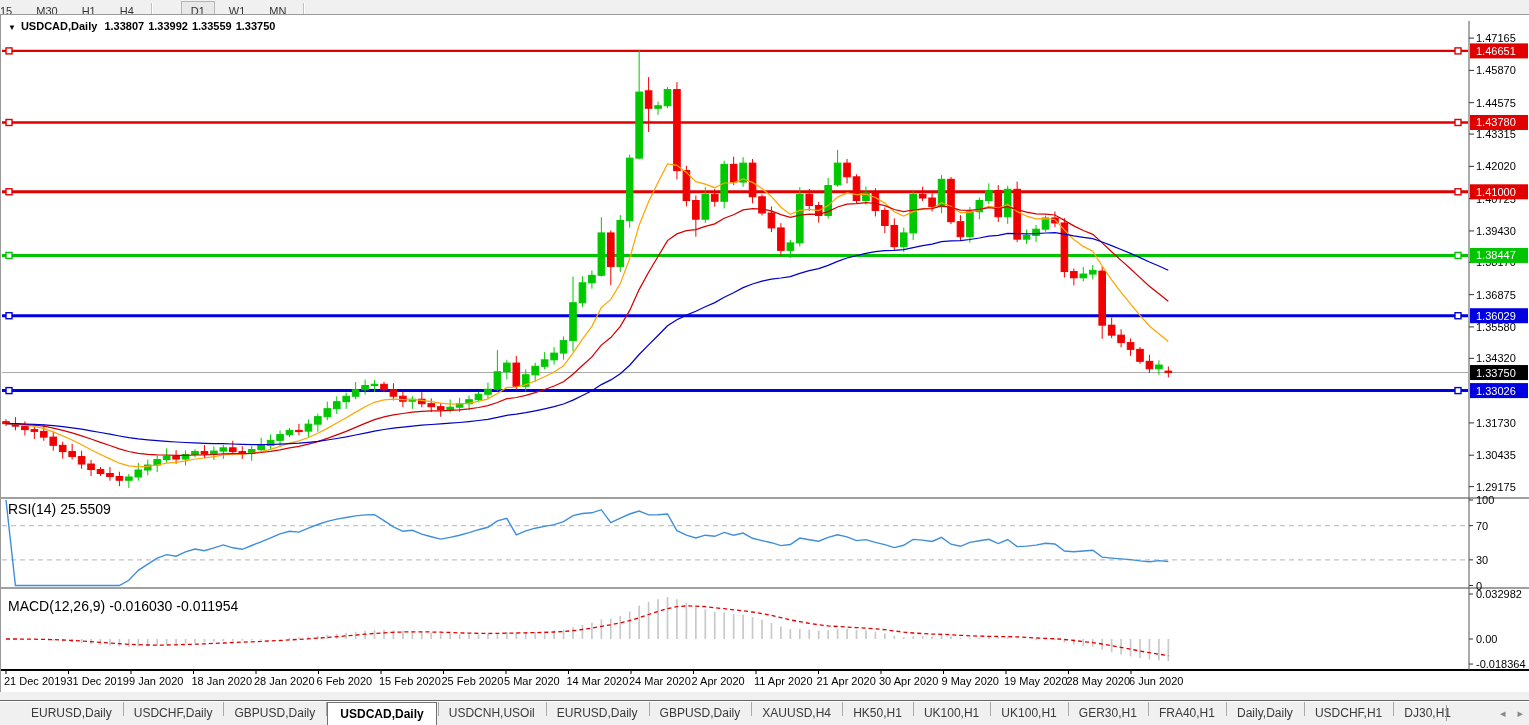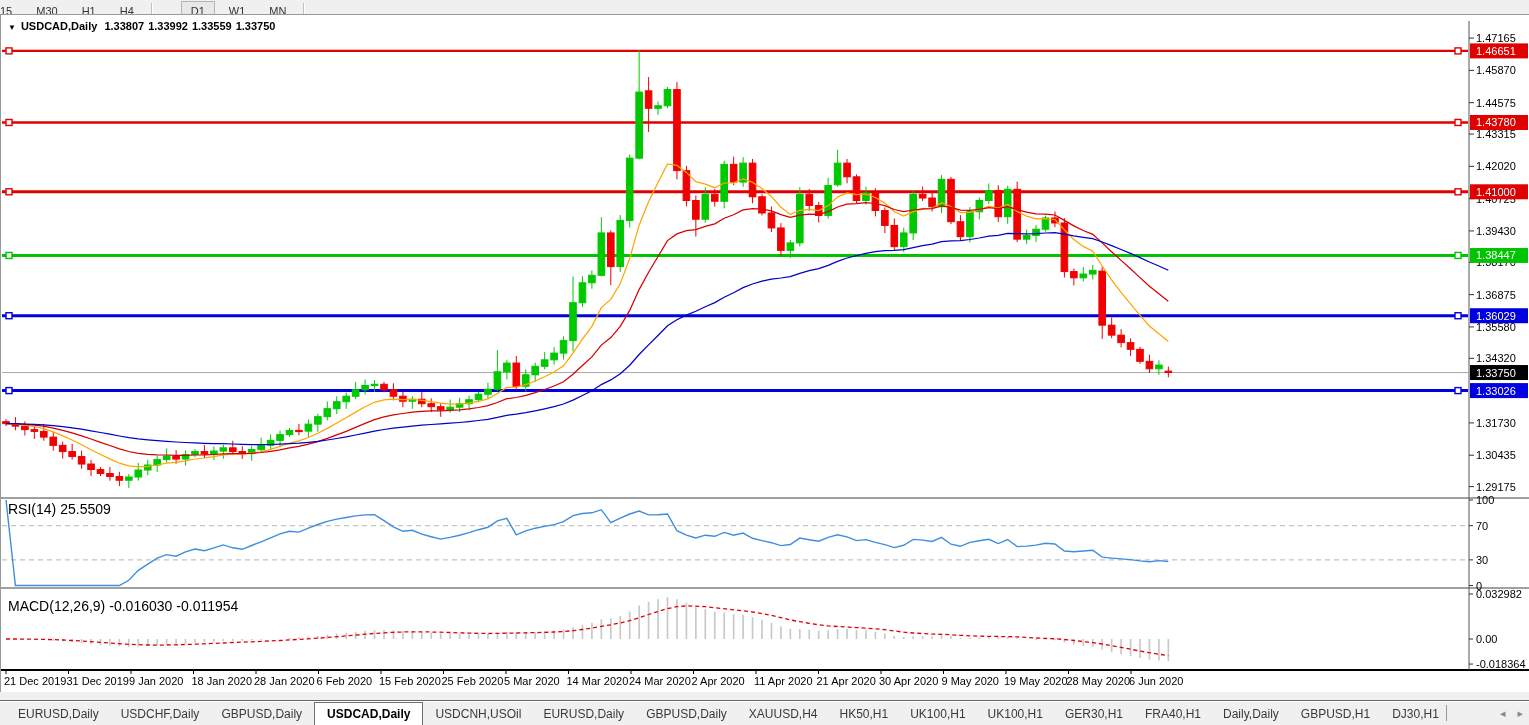--- a/index.html
+++ b/index.html
@@ -22,21 +22,21 @@
   .chart-header .dd{font-size:8px;margin-right:5px;}
   .chart-header span{margin-right:4px;}
   svg#chart-svg{position:absolute;left:0;top:0;}
   .ind-label{position:absolute;left:7px;z-index:5;font-size:14px;color:#000;white-space:nowrap;}
   .ind-label span{margin-right:4px;}
   #rsi-label{top:486px;}
   #macd-label{top:576px;margin-top:7px;}
   
   .tabbar{position:absolute;left:0;top:700px;width:1529px;height:25px;background:#f0f0f0;
           border-top:1px solid #666;box-shadow:inset 0 1px 0 #fff;display:flex;align-items:flex-end;}
-  .tabs{display:flex;align-items:center;height:24px;padding-left:8px;max-width:1440px;overflow:hidden;}
+  .tabs{display:flex;align-items:flex-start;height:24px;padding-left:21px;max-width:1440px;overflow:hidden;}
   .tab{font-size:12px;color:#3a3a3a;padding:4px 10px 4px 10px;white-space:nowrap;cursor:default;
        height:15px;line-height:15px;}
   .tab.active{background:#ffffff;border:1px solid #707070;border-bottom:none;font-weight:bold;
               color:#000;padding:4px 12px 5px 12px;}
   .tab-sep{width:1px;height:14px;background:#aaa;margin:0 1px 5px 1px;}
   .tab-scroll{position:absolute;right:6px;top:6px;display:flex;gap:12px;}
   .tab-scroll .arr{font-size:11px;color:#888;line-height:12px;cursor:default;}
   .tabbar .end-sep{position:absolute;right:82px;top:4px;width:1px;height:16px;background:#999;}
 </style>
 </head>
@@ -620,21 +620,21 @@
       <div class="tab">UK100,H1</div>
       <div class="tab-sep"></div>
       <div class="tab">UK100,H1</div>
       <div class="tab-sep"></div>
       <div class="tab">GER30,H1</div>
       <div class="tab-sep"></div>
       <div class="tab">FRA40,H1</div>
       <div class="tab-sep"></div>
       <div class="tab">Daily,Daily</div>
       <div class="tab-sep"></div>
-      <div class="tab">GBPUSD,H1</div>
+      <div class="tab">USDCHF,H1</div>
       <div class="tab-sep"></div>
       <div class="tab">DJ30,H1</div>
     </div>
   <div class="end-sep"></div>
   <div class="tab-scroll">
     <span class="arr">◂</span>
     <span class="arr">▸</span>
   </div>
 </div>
 

